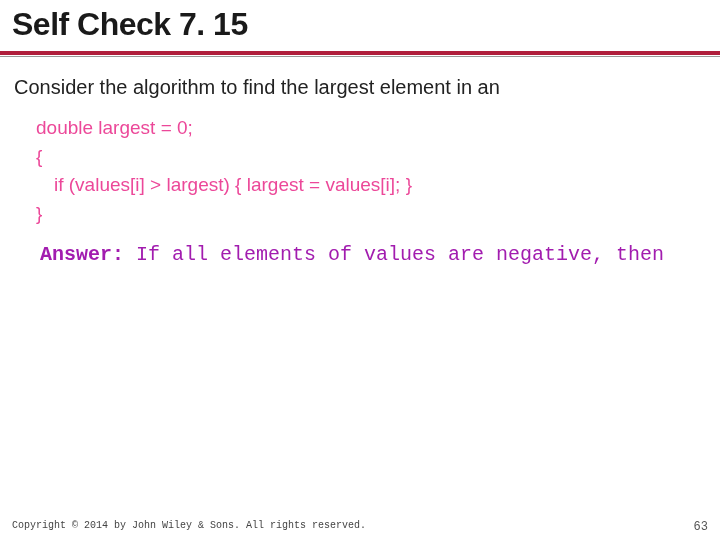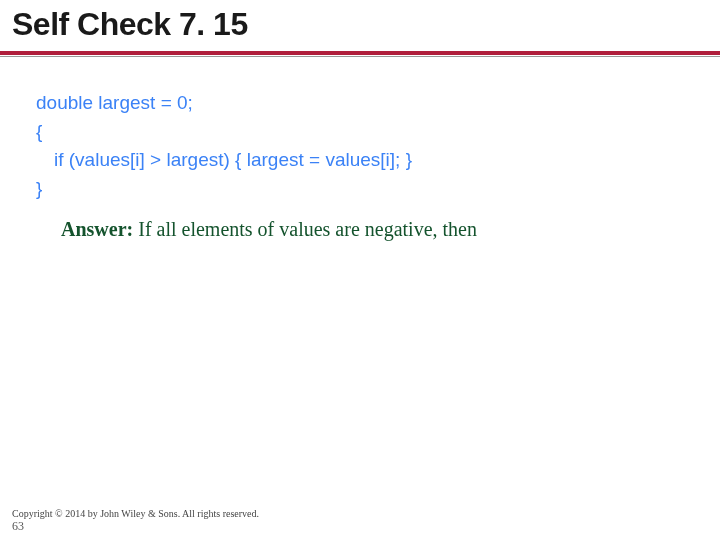--- a/index.html
+++ b/index.html
@@ -43,72 +43,71 @@
     padding-left: 26px;
   }
   .code-ident {
     font-family: Arial, Helvetica, sans-serif;
     color: #777;
   }
   .code-block {
     padding: 14px 20px 0 36px;
     font-family: Arial, Helvetica, sans-serif;
     font-size: 19px;
-    color: #3b82f6;
+    color: #ec4899;
     line-height: 1.5;
   }
   .code-block .cl {
     display: block;
   }
   .code-block .inner {
     display: block;
     padding-left: 18px;
   }
   .answer {
     padding: 14px 20px 0 40px;
-    font-family: Liberation Serif, serif;
+    font-family: Liberation Mono, monospace;
     font-size: 20px;
-    color: #14532d;
+    color: #a21caf;
     line-height: 1.25;
-    margin-left: 21px;
   }
   .answer .indent2 {
     display: block;
     padding-left: 28px;
   }
   .answer-label {
     font-weight: bold;
   }
   .footer {
     position: absolute;
     bottom: 6px;
     left: 12px;
     right: 12px;
-    font-family: Liberation Serif, serif;
+    font-family: Liberation Mono, monospace;
     font-size: 10px;
     color: #444;
     display: flex;
-    justify-content: flex-end;
-    flex-direction: column;
+    justify-content: space-between;
   }
   .pagenum {
     font-size: 12px;
     color: #555;
   }
 </style>
 </head>
 <body>
 
 <div class="title-block">
   <div class="title">Self Check 7. 15</div>
 </div>
 <div class="rule"></div>
 <div class="rule-thin"></div>
 
 <div class="question">
+  <span>Consider the algorithm to find the largest element in an</span>
 </div>
 
 <div class="code-block">
   <span class="cl">double largest = 0;</span>
   <span class="cl">{</span>
   <span class="cl inner">if (values[i] &gt; largest) { largest = values[i]; }</span>
   <span class="cl">}</span>
 </div>
 
 <div class="answer">

